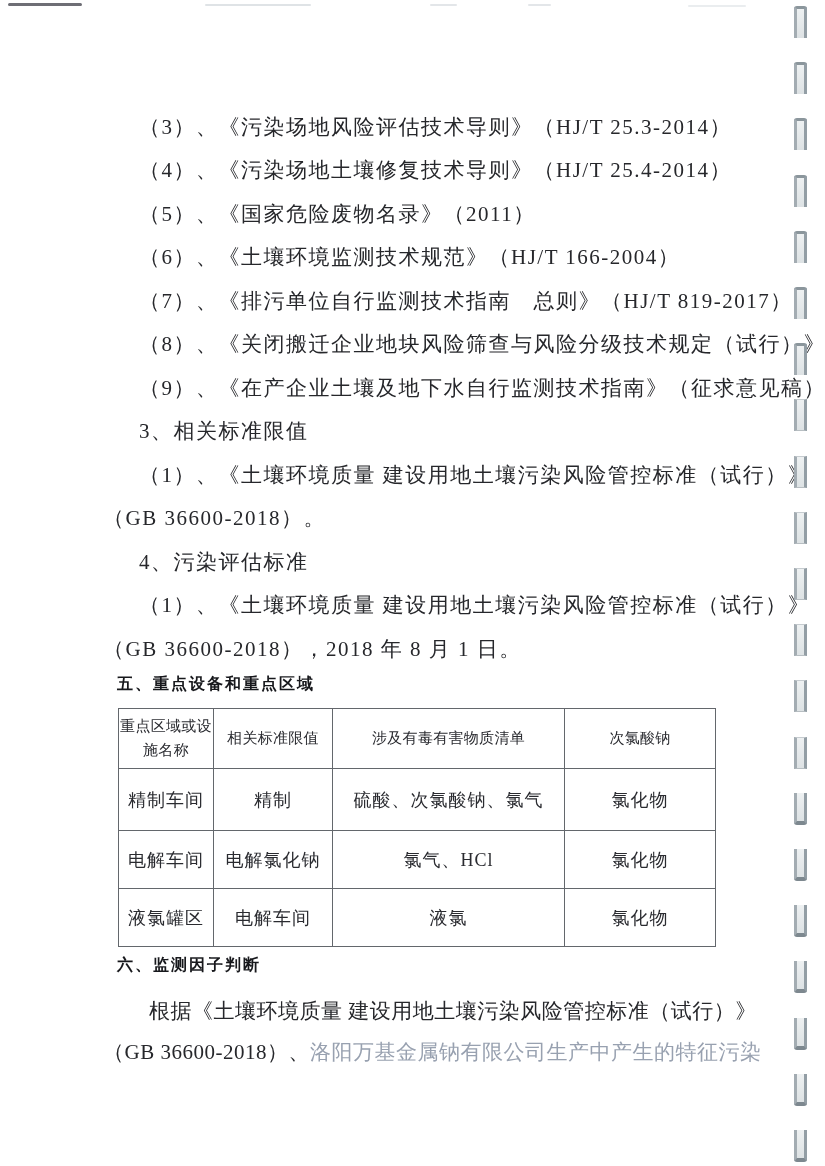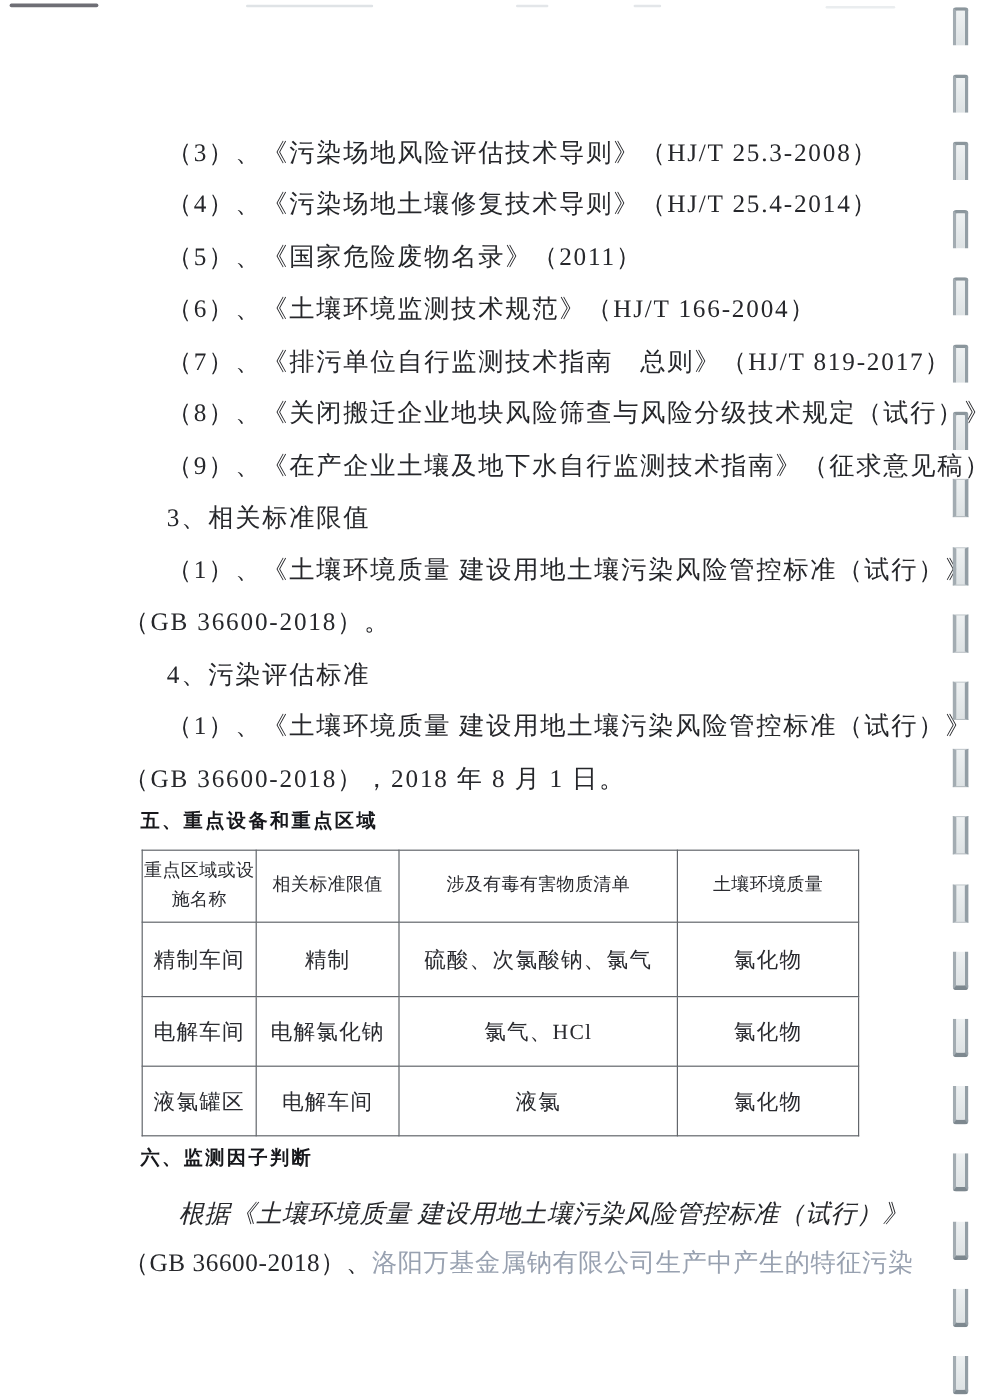--- a/index.html
+++ b/index.html
@@ -52,21 +52,21 @@
   .eq-table tbody tr:nth-child(1){height:62px;}
   .eq-table tbody tr:nth-child(2){height:58px;}
   .eq-table tbody tr:nth-child(3){height:58px;}
 
   
   .para-line{
     position:absolute;left:103px;width:640px;height:42px;
     display:flex;align-items:center;white-space:nowrap;
     font-size:21px;letter-spacing:.5px;
   }
-  .p1{top:990px;padding-left:46px;font-style:italic;}
+  .p1{top:990px;padding-left:46px;}
   .p2{top:1031px;}
   .p2 .faded{color:#98a1b0;font-family:Liberation Mono, monospace;}
 
   
   .rings{position:absolute;left:0;top:0;width:825px;height:1166px;pointer-events:none;}
   .ring{
     position:absolute;left:794px;width:13px;height:32px;box-sizing:border-box;
     border-left:3px solid #a3acb2;border-right:3px solid #939ea5;
     background:linear-gradient(to bottom,#eef1f2,#dde2e4);
   }
@@ -79,21 +79,21 @@
 
 <div class="page">
 
   <div class="artifact a1"></div>
   <div class="artifact a2"></div>
   <div class="artifact a3"></div>
   <div class="artifact a4"></div>
   <div class="artifact a5"></div>
 
   <div class="list-block">
-    <div class="line indent">（3）、《污染场地风险评估技术导则》（HJ/T 25.3-2008）</div>
+    <div class="line indent">（3）、《污染场地风险评估技术导则》（HJ/T 25.3-2014）</div>
     <div class="line indent">（4）、《污染场地土壤修复技术导则》（HJ/T 25.4-2014）</div>
     <div class="line indent">（5）、《国家危险废物名录》（2011）</div>
     <div class="line indent">（6）、《土壤环境监测技术规范》（HJ/T 166-2004）</div>
     <div class="line indent">（7）、《排污单位自行监测技术指南　总则》（HJ/T 819-2017）</div>
     <div class="line indent">（8）、《关闭搬迁企业地块风险筛查与风险分级技术规定（试行）》</div>
     <div class="line indent">（9）、《在产企业土壤及地下水自行监测技术指南》（征求意见稿）</div>
     <div class="line indent">3、相关标准限值</div>
     <div class="line indent">（1）、《土壤环境质量 建设用地土壤污染风险管控标准（试行）》</div>
     <div class="line">（GB 36600-2018）。</div>
     <div class="line indent">4、污染评估标准</div>
@@ -108,21 +108,21 @@
       <col style="width:95px">
       <col style="width:119px">
       <col style="width:232px">
       <col style="width:151px">
     </colgroup>
     <thead>
       <tr>
         <th>重点区域或设施名称</th>
         <th>相关标准限值</th>
         <th>涉及有毒有害物质清单</th>
-        <th>土壤环境质量</th>
+        <th>次氯酸钠</th>
       </tr>
     </thead>
     <tbody>
       <tr>
         <td>精制车间</td>
         <td>精制</td>
         <td>硫酸、次氯酸钠、氯气</td>
         <td>氯化物</td>
       </tr>
       <tr>

